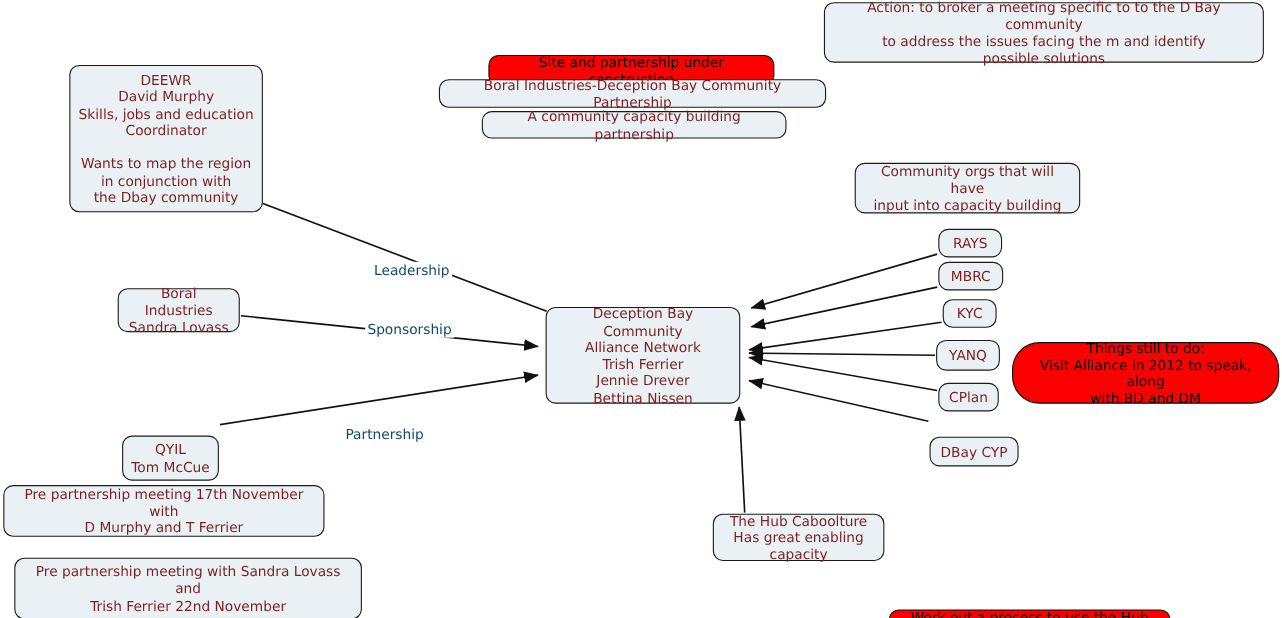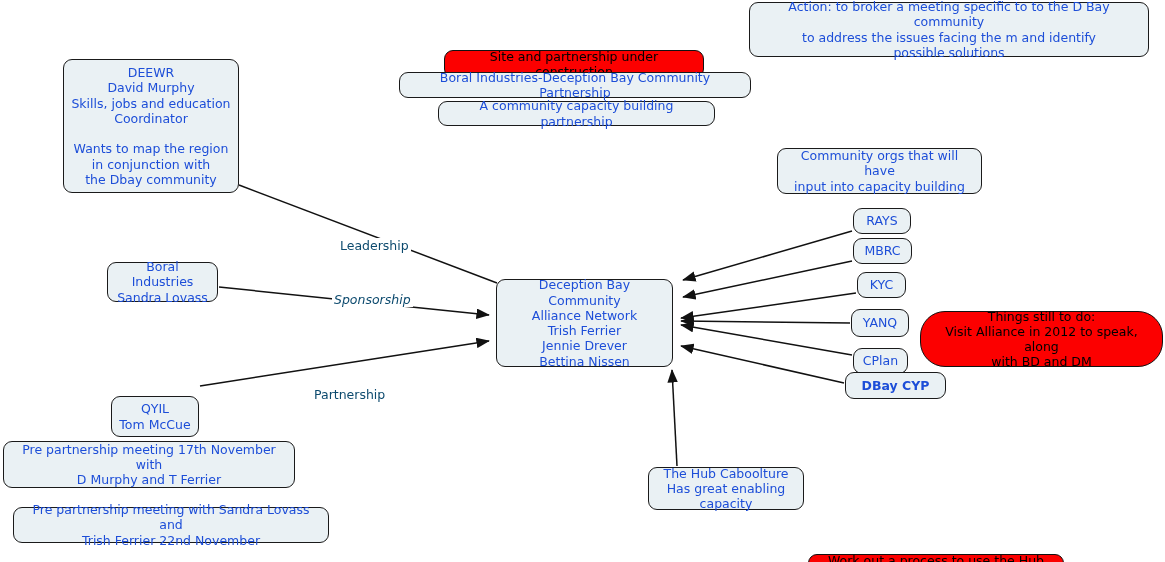--- a/index.html
+++ b/index.html
@@ -22,21 +22,21 @@
     width: 1165px;
     height: 562px;
     pointer-events: none;
   }
   .node {
     position: absolute;
     box-sizing: border-box;
     border: 1.6px solid #1a1a1a;
     border-radius: 9px;
     background: #eaf1f4;
-    color: #1d4ed8;
+    color: #7f1d1d;
     display: flex;
     align-items: center;
     justify-content: center;
     text-align: center;
     line-height: 1.22;
     font-size: 12.5px;
     padding: 3px 7px;
     white-space: pre-line;
   }
   .node.red {
@@ -97,41 +97,41 @@
 the Dbay community</div>
       <div class="node plain" style="left: 399px; top: 72px; width: 352px; height: 26px;">Boral Industries-Deception Bay Community Partnership</div>
       <div class="node plain" style="left: 438px; top: 101px; width: 277px; height: 25px;">A community capacity building partnership</div>
       <div class="node plain" style="left: 777px; top: 148px; width: 205px; height: 46px;">Community orgs that will have
 input into capacity building</div>
       <div class="node plain" style="left: 853px; top: 208px; width: 58px; height: 26px;">RAYS</div>
       <div class="node plain" style="left: 853px; top: 238px; width: 59px; height: 26px;">MBRC</div>
       <div class="node plain" style="left: 857px; top: 272px; width: 49px; height: 26px;">KYC</div>
       <div class="node plain" style="left: 851px; top: 309px; width: 58px; height: 28px;">YANQ</div>
       <div class="node plain" style="left: 853px; top: 348px; width: 55px; height: 26px;">CPlan</div>
-      <div class="node plain" style="left: 845px; top: 372px; width: 101px; height: 27px; font-weight: bold;">DBay CYP</div>
+      <div class="node plain" style="left: 845px; top: 397px; width: 81px; height: 27px;">DBay CYP</div>
       <div class="node red" style="left: 920px; top: 272px; width: 243px; height: 56px; border-radius: 25px;">Things still to do:
 Visit Alliance in 2012 to speak, along
 with BD and DM</div>
       <div class="node plain" style="left: 496px; top: 279px; width: 177px; height: 88px;">Deception Bay Community
 Alliance Network
 Trish Ferrier
 Jennie Drever
 Bettina Nissen</div>
       <div class="node plain" style="left: 107px; top: 262px; width: 111px; height: 40px;">Boral Industries
 Sandra Lovass</div>
       <div class="node plain" style="left: 111px; top: 372px; width: 88px; height: 41px; margin-top: 24px;">QYIL
 Tom McCue</div>
       <div class="node plain" style="left: 3px; top: 441px; width: 292px; height: 47px;">Pre partnership meeting 17th November with
 D Murphy and T Ferrier</div>
-      <div class="node plain" style="left: 13px; top: 507px; width: 316px; height: 36px;">Pre partnership meeting with Sandra Lovass and
+      <div class="node plain" style="left: 13px; top: 507px; width: 316px; height: 56px;">Pre partnership meeting with Sandra Lovass and
 Trish Ferrier 22nd November</div>
       <div class="node plain" style="left: 648px; top: 467px; width: 156px; height: 43px;">The Hub Caboolture
 Has great enabling capacity</div>
       <div class="node red" style="left: 808px; top: 515px; width: 256px; height: 43px;">Work out a process to use the Hub
 eg training for DBay workers in film etc</div>
     </div>
   <div id="labels-layer">
       <div class="edge-label" style="left: 338px; top: 238px;">Leadership</div>
-      <div class="edge-label" style="left: 332px; top: 292px; font-style: italic;">Sponsorship</div>
+      <div class="edge-label" style="left: 332px; top: 292px;">Sponsorship</div>
       <div class="edge-label" style="left: 312px; top: 347px; margin-top: 40px;">Partnership</div>
     </div>
 
 </div>
 
 </body></html>

